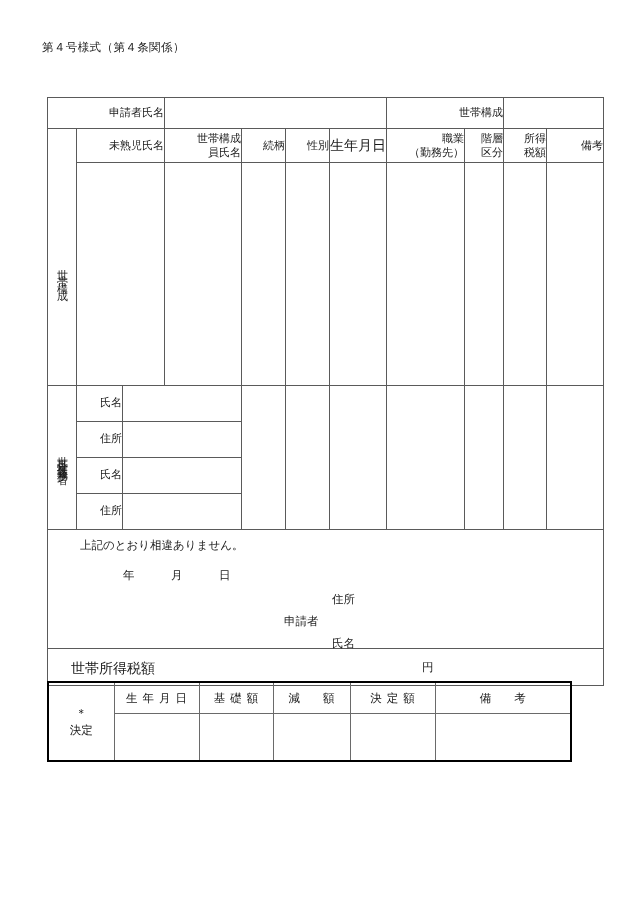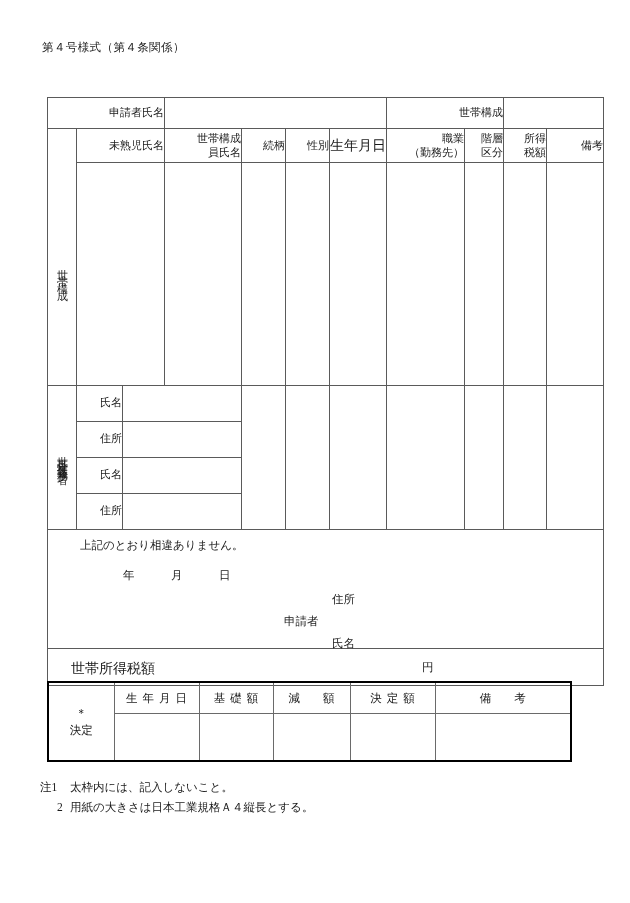--- a/index.html
+++ b/index.html
@@ -272,21 +272,15 @@
       <td style="height:46px"></td>
       <td></td>
       <td></td>
       <td></td>
       <td></td>
     </tr>
   </tbody>
     </table>
 
   <div class="abs" id="notes">
-    <div class="note-row">
-      <span class="note-num"><span>注</span><span>1</span></span><span>太枠内には、記入しないこと。</span>
-    </div>
-    <div class="note-row">
-      <span class="note-num indent">2</span><span>用紙の大きさは日本工業規格Ａ４縦長とする。</span>
-    </div>
   </div>
 
 </div>
 
 </body></html>

